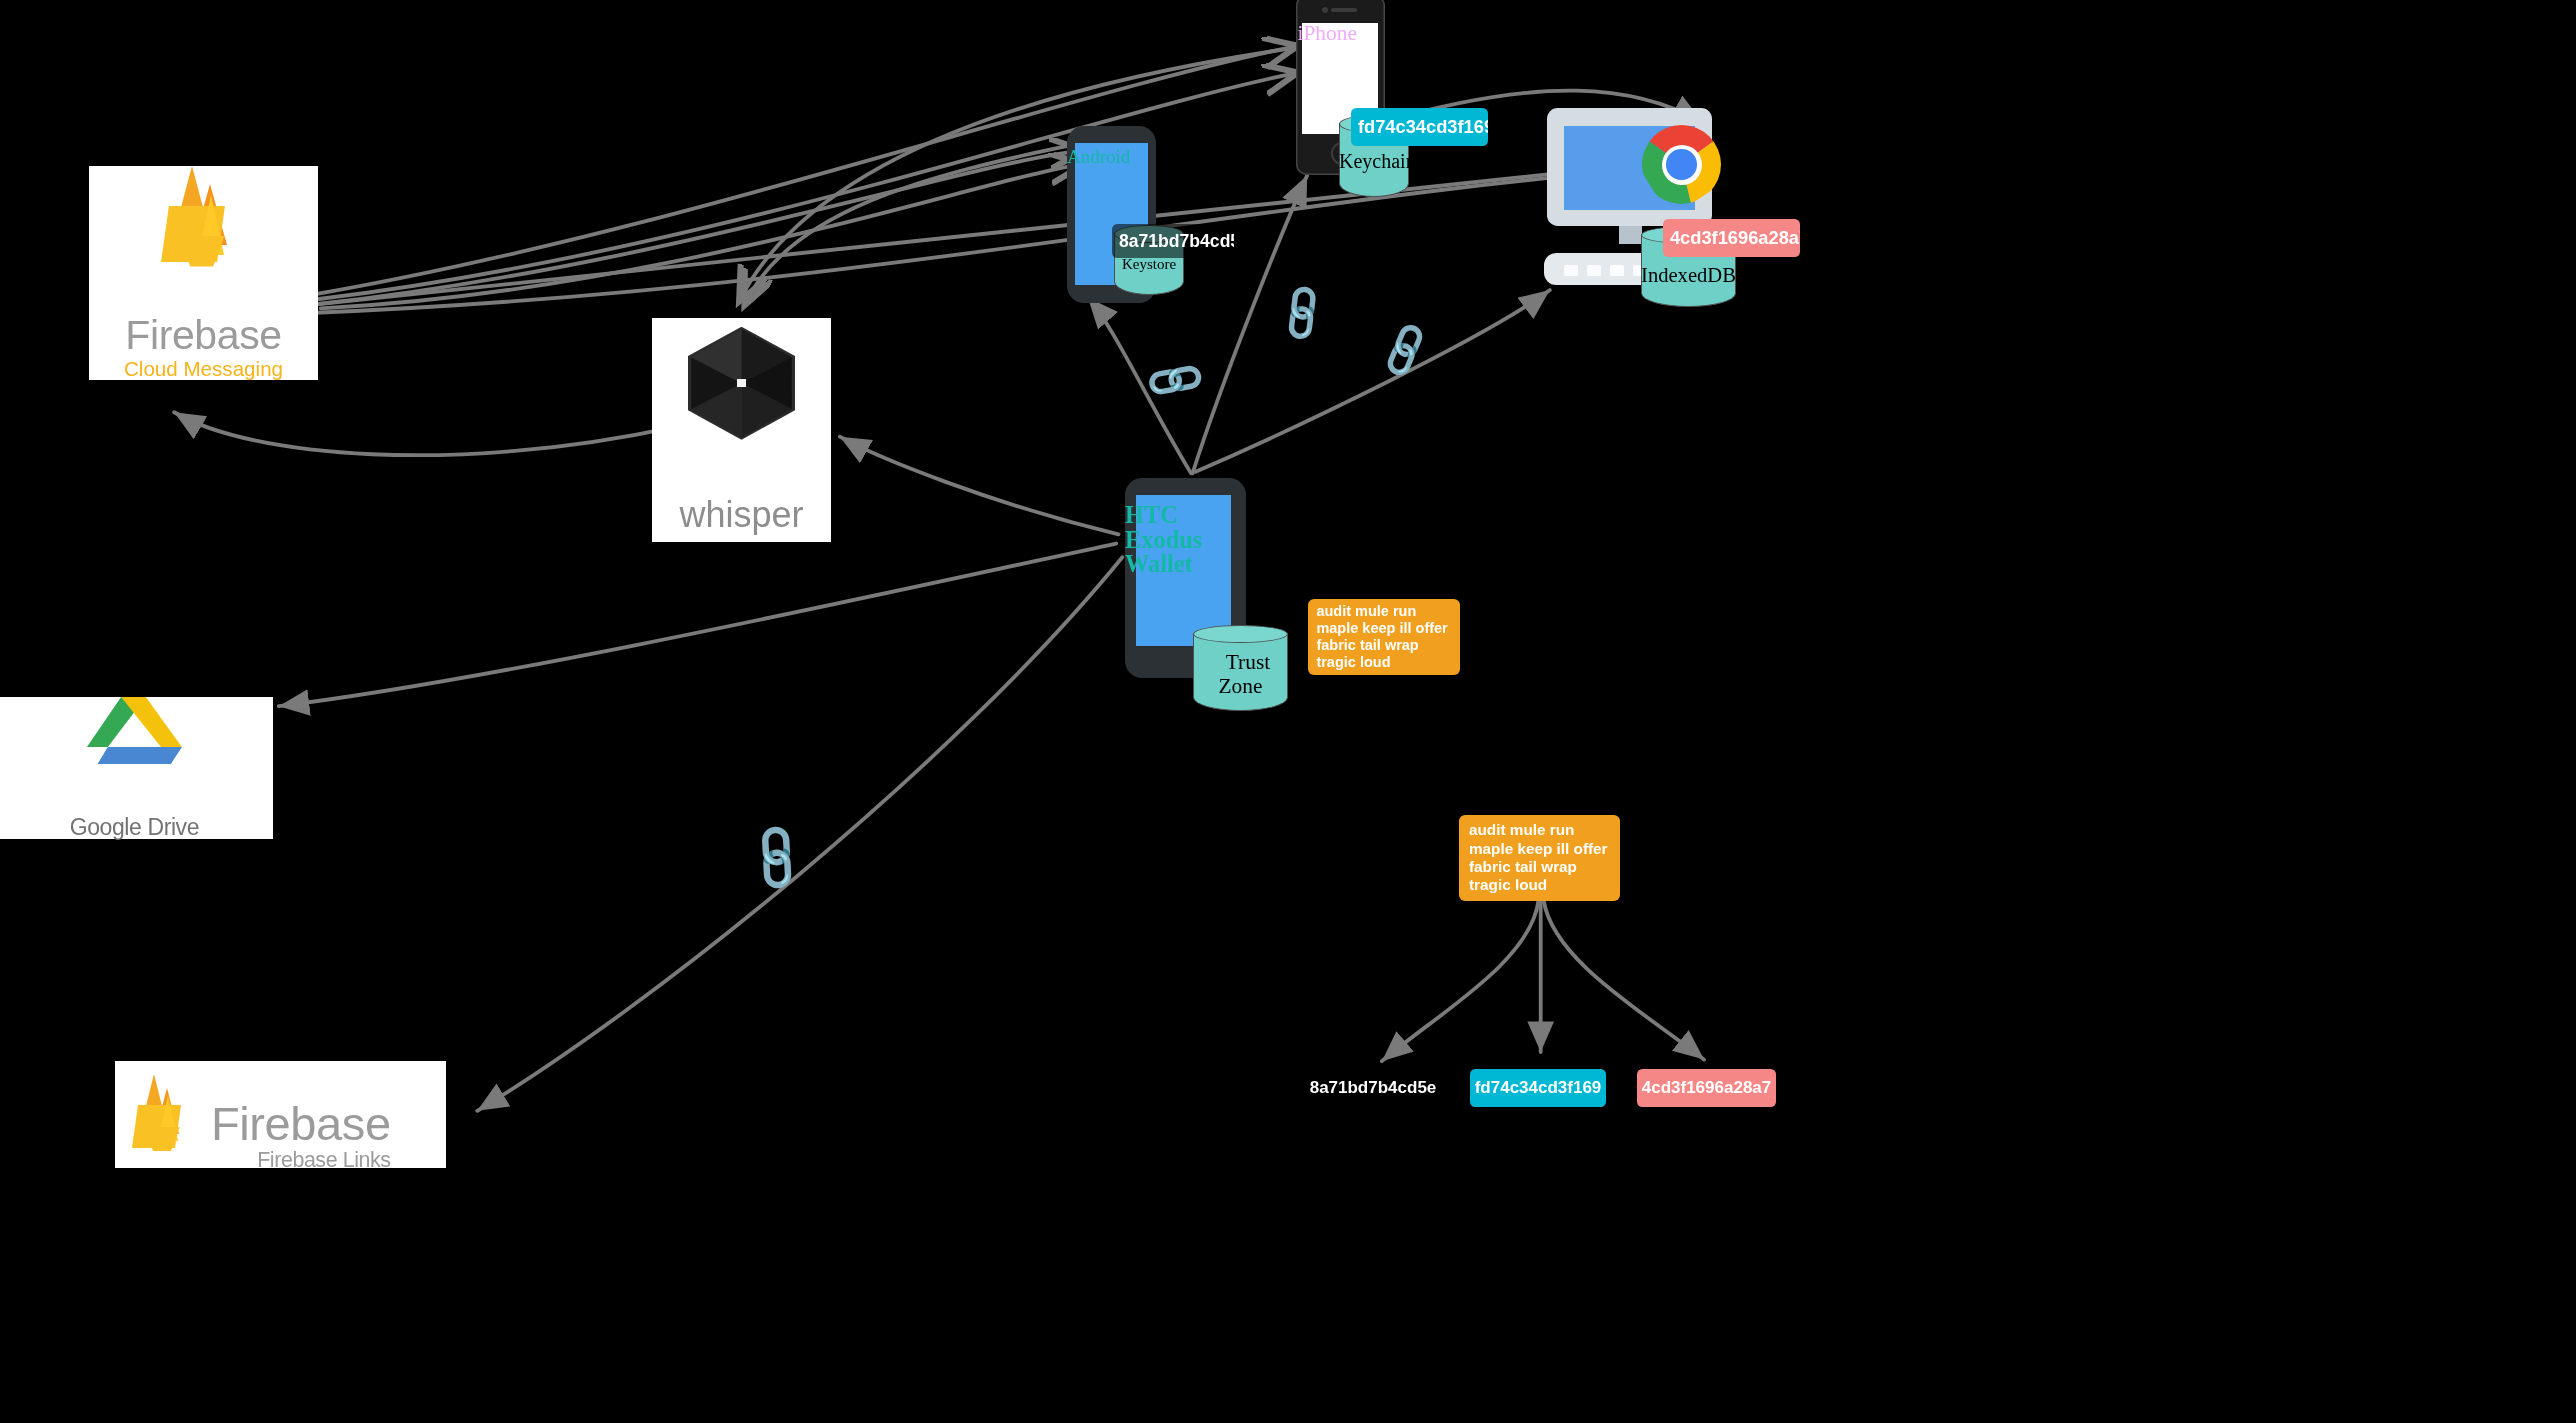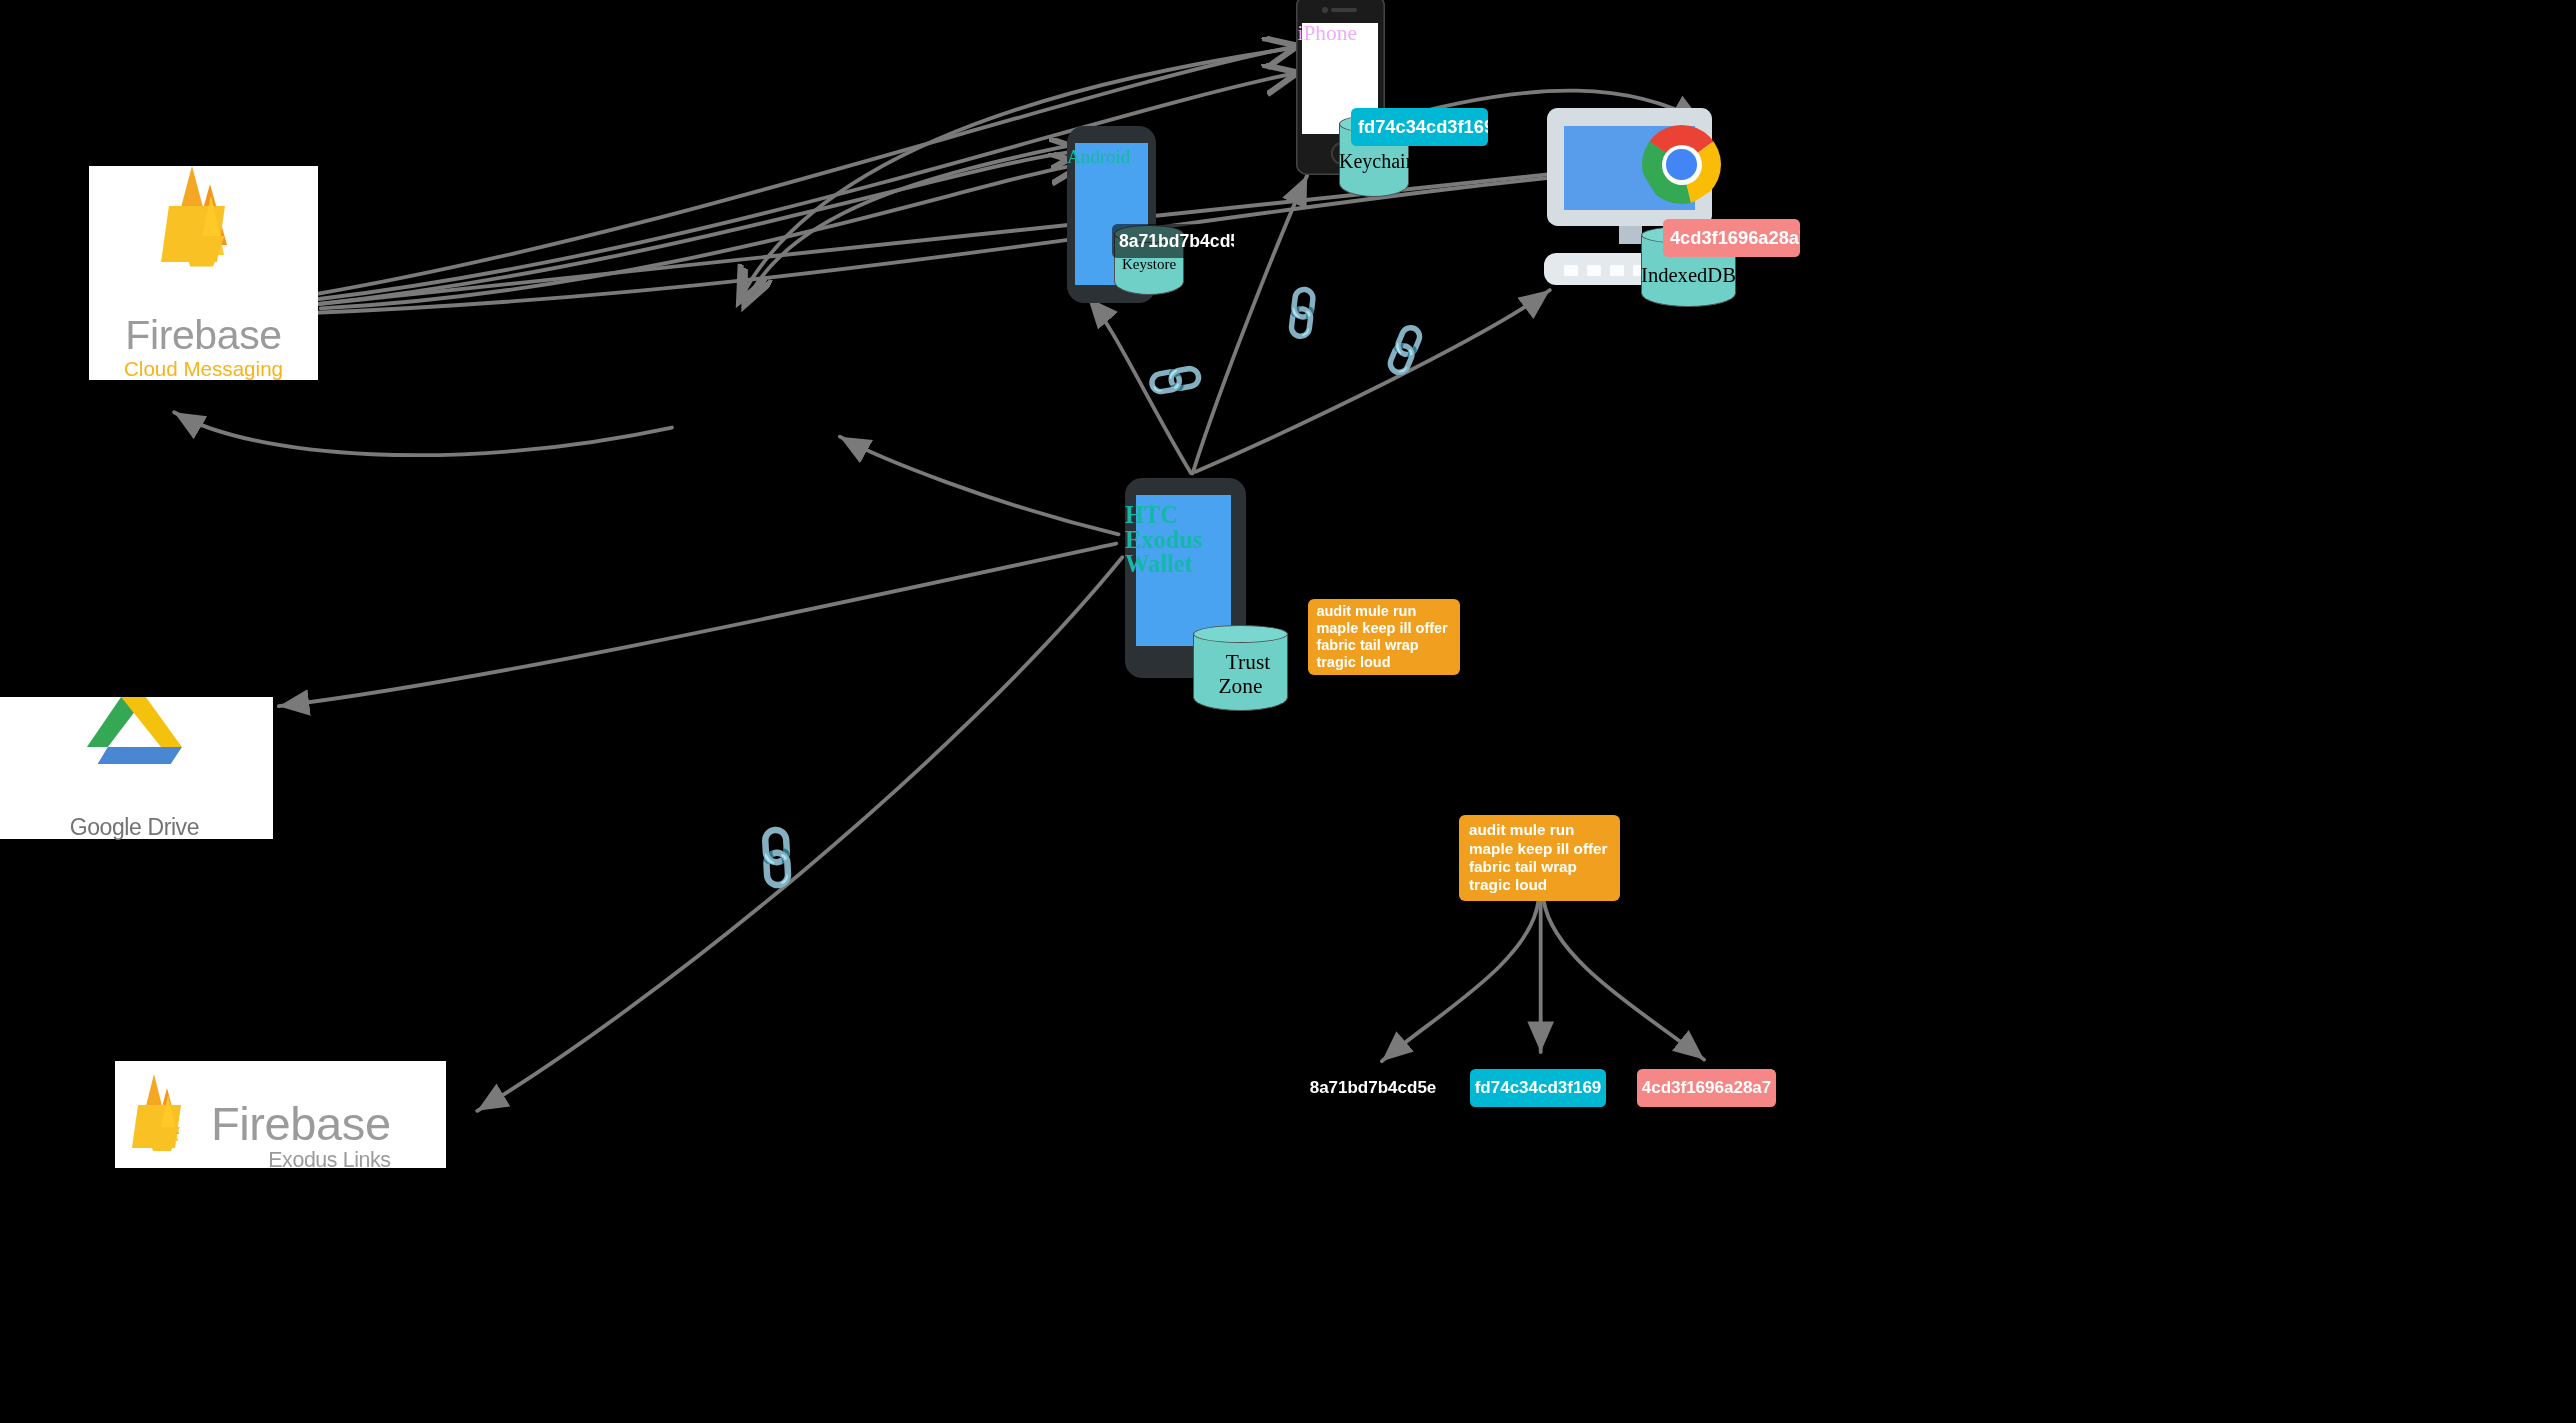--- a/index.html
+++ b/index.html
@@ -183,20 +183,41 @@
       <i style="left:40px;top:29px;width:0;height:0;
                 border-left:13.7px solid transparent;border-right:13.7px solid transparent;
                 border-bottom:60px solid #ffca28;"></i>
       <i style="left:23px;top:70px;width:44px;height:30.5px;background:#f9c123;
                 clip-path:polygon(0 0,100% 0,74% 100%,22% 100%);"></i>
     </div>
     <div class="logo-label" style="font-size:41px;">Firebase</div>
     <div class="logo-sub" style="font-size:20.6px;margin-top:3.8px;">Cloud Messaging</div>
   </div>
 
+  <div class="node logocard" style="left:652px;top:318px;width:179px;height:224px;">
+    <div style="position:relative;width:107px;height:113px;margin-bottom:13.7px;">
+      <div style="position:absolute;inset:0;background:#2c2c2c;
+                  clip-path:polygon(50% 0,100% 26%,100% 74%,50% 100%,0 74%,0 26%);"></div>
+      <div style="position:absolute;inset:0;background:#1a1a1a;
+                  clip-path:polygon(50% 2%,97% 27%,50% 50%);"></div>
+      <div style="position:absolute;inset:0;background:#111;
+                  clip-path:polygon(50% 50%,97% 27%,97% 73%);"></div>
+      <div style="position:absolute;inset:0;background:#1f1f1f;
+                  clip-path:polygon(50% 50%,97% 73%,50% 98%);"></div>
+      <div style="position:absolute;inset:0;background:#262626;
+                  clip-path:polygon(50% 50%,50% 98%,3% 73%);"></div>
+      <div style="position:absolute;inset:0;background:#141414;
+                  clip-path:polygon(50% 50%,3% 73%,3% 27%);"></div>
+      <div style="position:absolute;inset:0;background:#303030;
+                  clip-path:polygon(50% 50%,3% 27%,50% 2%);"></div>
+      <div style="position:absolute;left:46%;top:46%;width:8.4px;height:8.4px;
+                  background:#f2f2f2;"></div>
+    </div>
+    <div class="logo-label" style="font-size:36px;color:#8e8e8e;letter-spacing:0px;">whisper</div>
+  </div>
 
   <div class="node logocard" style="left:-4.6px;top:697px;width:278px;height:142px;">
     <div style="position:relative;width:95px;height:82px;margin-bottom:7.6px;">
       <div style="position:absolute;inset:0;background:#34a853;
                   clip-path:polygon(36% 0,62% 0,22% 74%,0 74%);"></div>
       <div style="position:absolute;inset:0;background:#f4c20d;
                   clip-path:polygon(62% 0,100% 74%,78% 74%,36% 0);"></div>
       <div style="position:absolute;inset:0;background:#4987d3;
                   clip-path:polygon(22% 74%,100% 74%,88% 100%,11% 100%);"></div>
     </div>
@@ -215,21 +236,21 @@
       <i style="left:6.1px;top:30.5px;width:43px;height:43px;background:#f9c123;
                 transform:skewX(-8deg);"></i>
       <i style="left:29px;top:21.4px;width:0;height:0;
                 border-left:10.7px solid transparent;border-right:10.7px solid transparent;
                 border-bottom:46px solid #ffca28;"></i>
       <i style="left:17px;top:53px;width:34px;height:24.4px;background:#f9c123;
                 clip-path:polygon(0 0,100% 0,74% 100%,22% 100%);"></i>
     </div>
     <div style="display:flex;flex-direction:column;align-items:flex-end;">
       <div class="logo-label" style="font-size:47px;line-height:0.95;">Firebase</div>
-      <div class="logo-label" style="font-size:21.4px;color:#9b9b9b;margin-top:3.1px;">Exodus Links</div>
+      <div class="logo-label" style="font-size:21.4px;color:#9b9b9b;margin-top:3.1px;">Firebase Links</div>
     </div>
   </div>
 
   <div class="phone" style="left:1067px;top:126px;width:89px;height:177px;">
     <div class="screen" style="left:7.6px;top:17px;width:73px;height:142px;"></div>
     <div class="devlabel" style="top:21.4px;font-size:19px;font-weight:400;">Android</div>
   </div>
   <div class="cyl" style="left:1114px;top:225px;width:70px;height:70px;">
     <div class="cbody"></div>
     <div class="ctop"></div>

